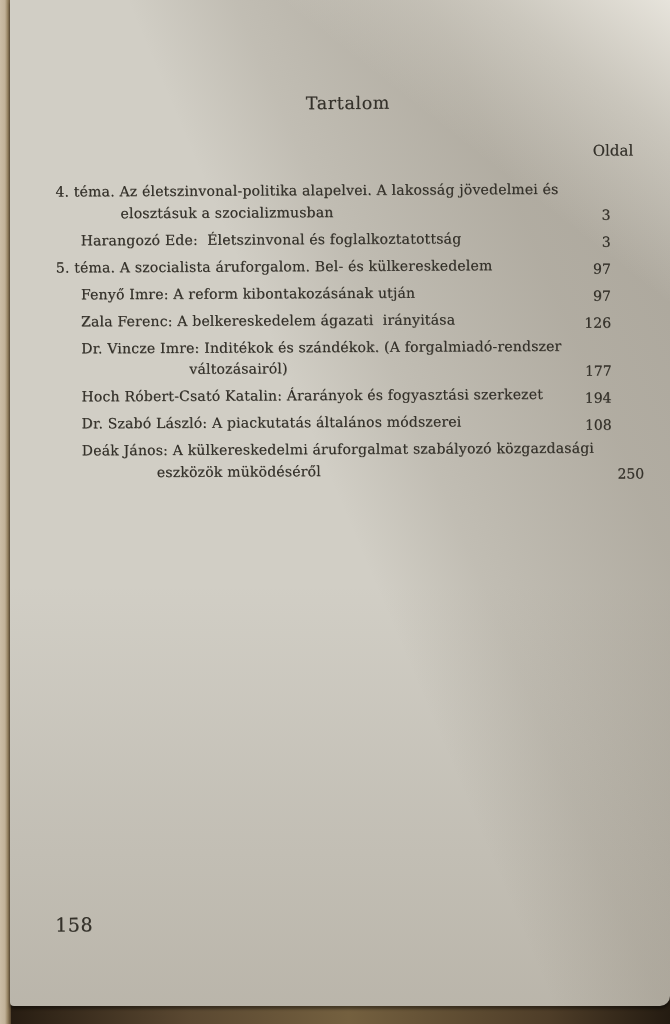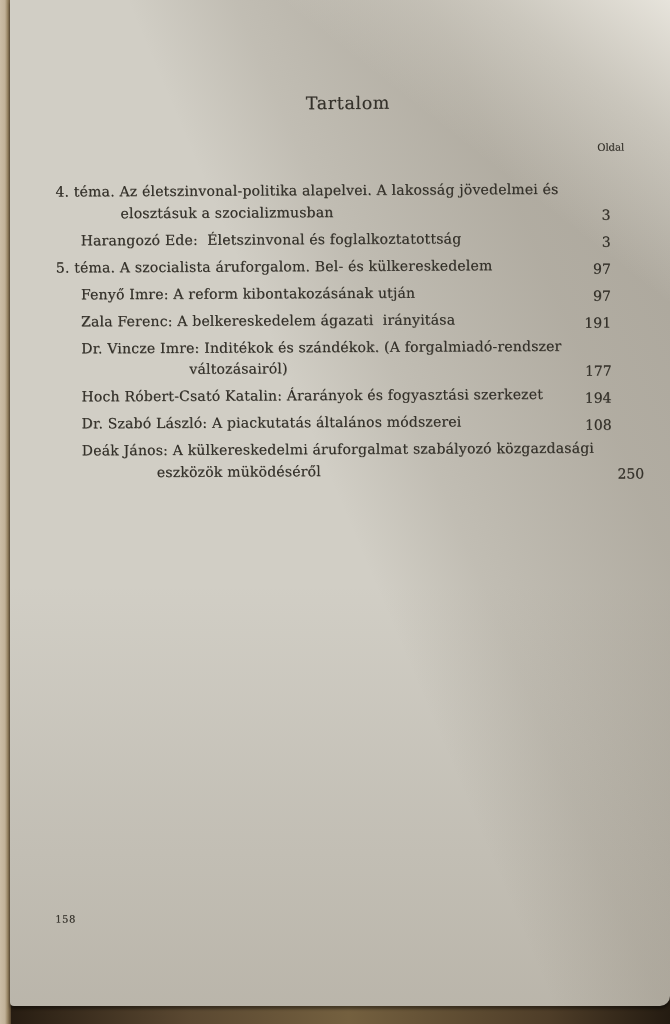--- a/index.html
+++ b/index.html
@@ -25,39 +25,39 @@
     text-decoration:underline;
   }
   .content{position:absolute;inset:0;transform:rotate(-0.3deg);}
   .title{
     position:absolute;top:93px;left:0;width:100%;text-align:center;
     padding-left:20px;box-sizing:border-box;
     font-size:17.5px;letter-spacing:.6px;font-weight:normal;margin:0;
     text-shadow:.3px .3px 0 rgba(52,49,42,.45);
   }
   .oldal{
-    position:absolute;top:143px;right:44px;font-size:10px;
+    position:absolute;top:143px;right:35px;font-size:15px;
     text-shadow:.3px .3px 0 rgba(52,49,42,.5);
   }
   .toc{position:absolute;top:180px;left:47px;width:555px;}
   .row{display:flex;margin-bottom:5.4px;}
   .row-text{flex:1;font-size:14px;line-height:21.6px;letter-spacing:.2px;
     text-shadow:.35px .35px 0 rgba(52,49,42,.55);}
   .row.author .row-text{margin-left:25px;}
   .l1,.l2{white-space:pre;display:block;}
   .ind-65{margin-left:65px;}
   .ind-108{margin-left:108px;}
   .ind-75{margin-left:75px;}
   .row-page{
     width:50px;text-align:right;align-self:flex-end;flex:none;
     font-size:14px;line-height:21.6px;transform:translateY(4px);
     text-shadow:.35px .35px 0 rgba(52,49,42,.55);
   }
   .folio{
-    position:absolute;top:912px;left:43px;font-size:10px;letter-spacing:.5px;
+    position:absolute;top:912px;left:43px;font-size:19px;letter-spacing:.5px;
     text-shadow:.3px .3px 0 rgba(52,49,42,.5);
   }
 </style>
 </head>
 <body>
 
 <div class="scan">
   <div class="edge"></div>
   <div class="page">
     <div class="content">
@@ -94,21 +94,21 @@
           <div class="row-text">
             <span class="l1">Fenyő Imre: A reform kibontakozásának utján</span>
           </div>
           <div class="row-page">97</div>
         </div>
 
         <div class="row author">
           <div class="row-text">
             <span class="l1">Zala Ferenc: A belkereskedelem ágazati  irányitása</span>
           </div>
-          <div class="row-page">191</div>
+          <div class="row-page">126</div>
         </div>
 
         <div class="row author">
           <div class="row-text">
             <span class="l1">Dr. Vincze Imre: Inditékok és szándékok. (A forgalmiadó-rendszer</span>
             <span class="l2 ind-108">változásairól)</span>
           </div>
           <div class="row-page">177</div>
         </div>
 

